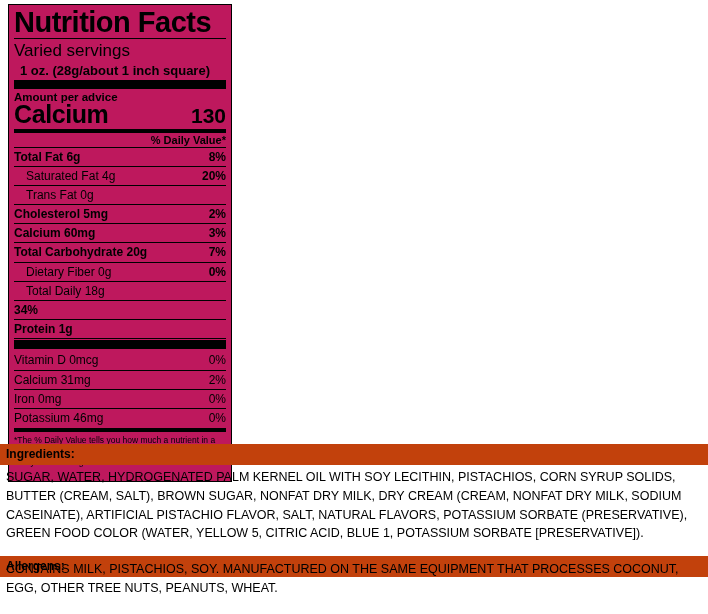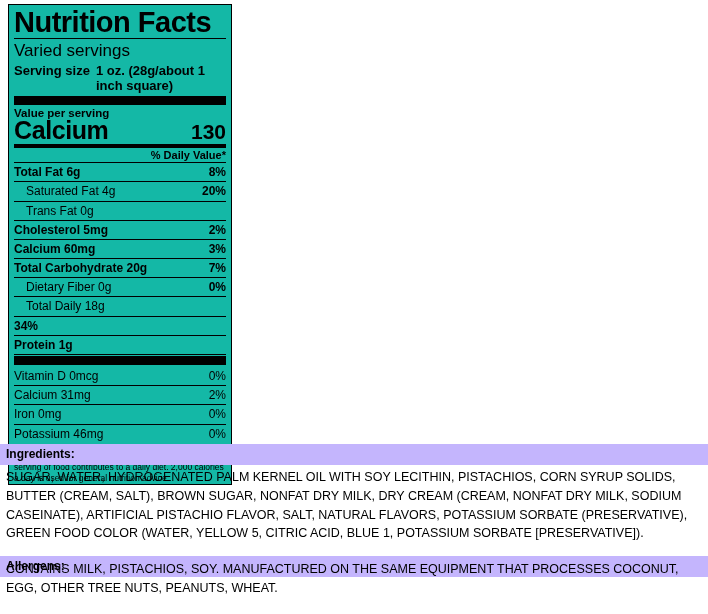--- a/index.html
+++ b/index.html
@@ -16,23 +16,23 @@
     overflow: hidden;
   }
 
   
   .nf-panel {
     position: absolute;
     left: 8px;
     top: 4px;
     width: 212px;
     border: 1px solid #000;
-    padding: 2px 5px 0 5px;
+    padding: 2px 5px 13px 5px;
     box-sizing: content-box;
-    background: #14b8a6;
+    background: #be185d;
   }
   .nf-title {
     font-size: 29px;
     font-weight: bold;
     line-height: 1.05;
     letter-spacing: -0.5px;
     margin: 0 0 1px 0;
     font-family: "Liberation Sans", sans-serif;
   }
   .rule-thick {
@@ -109,21 +109,21 @@
     font-size: 8.5px;
     line-height: 1.3;
     margin-top: 3px;
   }
 
   
   .section-head {
     position: absolute;
     left: 0;
     width: 708px;
-    background: #c4b5fd;
+    background: #c2410c;
     font-size: 12px;
     font-weight: bold;
     padding: 3px 6px 4px 6px;
     box-sizing: border-box;
   }
   .section-body {
     position: absolute;
     left: 6px;
     width: 690px;
     font-size: 12.5px;
@@ -139,27 +139,26 @@
 <body>
 
 <div class="nf-panel">
 
   <div class="nf-title">Nutrition Facts</div>
   <div class="rule-thin"></div>
 
   <div class="nf-varied">Varied servings</div>
 
   <div class="nf-serving">
-    <span class="lbl">Serving size</span>
     <span class="val">1 oz. (28g/about 1 inch square)</span>
   </div>
 
   <div class="rule-thick"></div>
 
-  <div class="nf-amount">Value per serving</div>
+  <div class="nf-amount">Amount per advice</div>
 
   <div class="nf-cal-row">
     <span class="nf-cal-label">Calcium</span>
     <span class="nf-cal-value">130</span>
   </div>
 
   <div class="rule-med"></div>
 
   <div class="nf-dv-head">% Daily Value*</div>
   <div class="rule-thin"></div>

